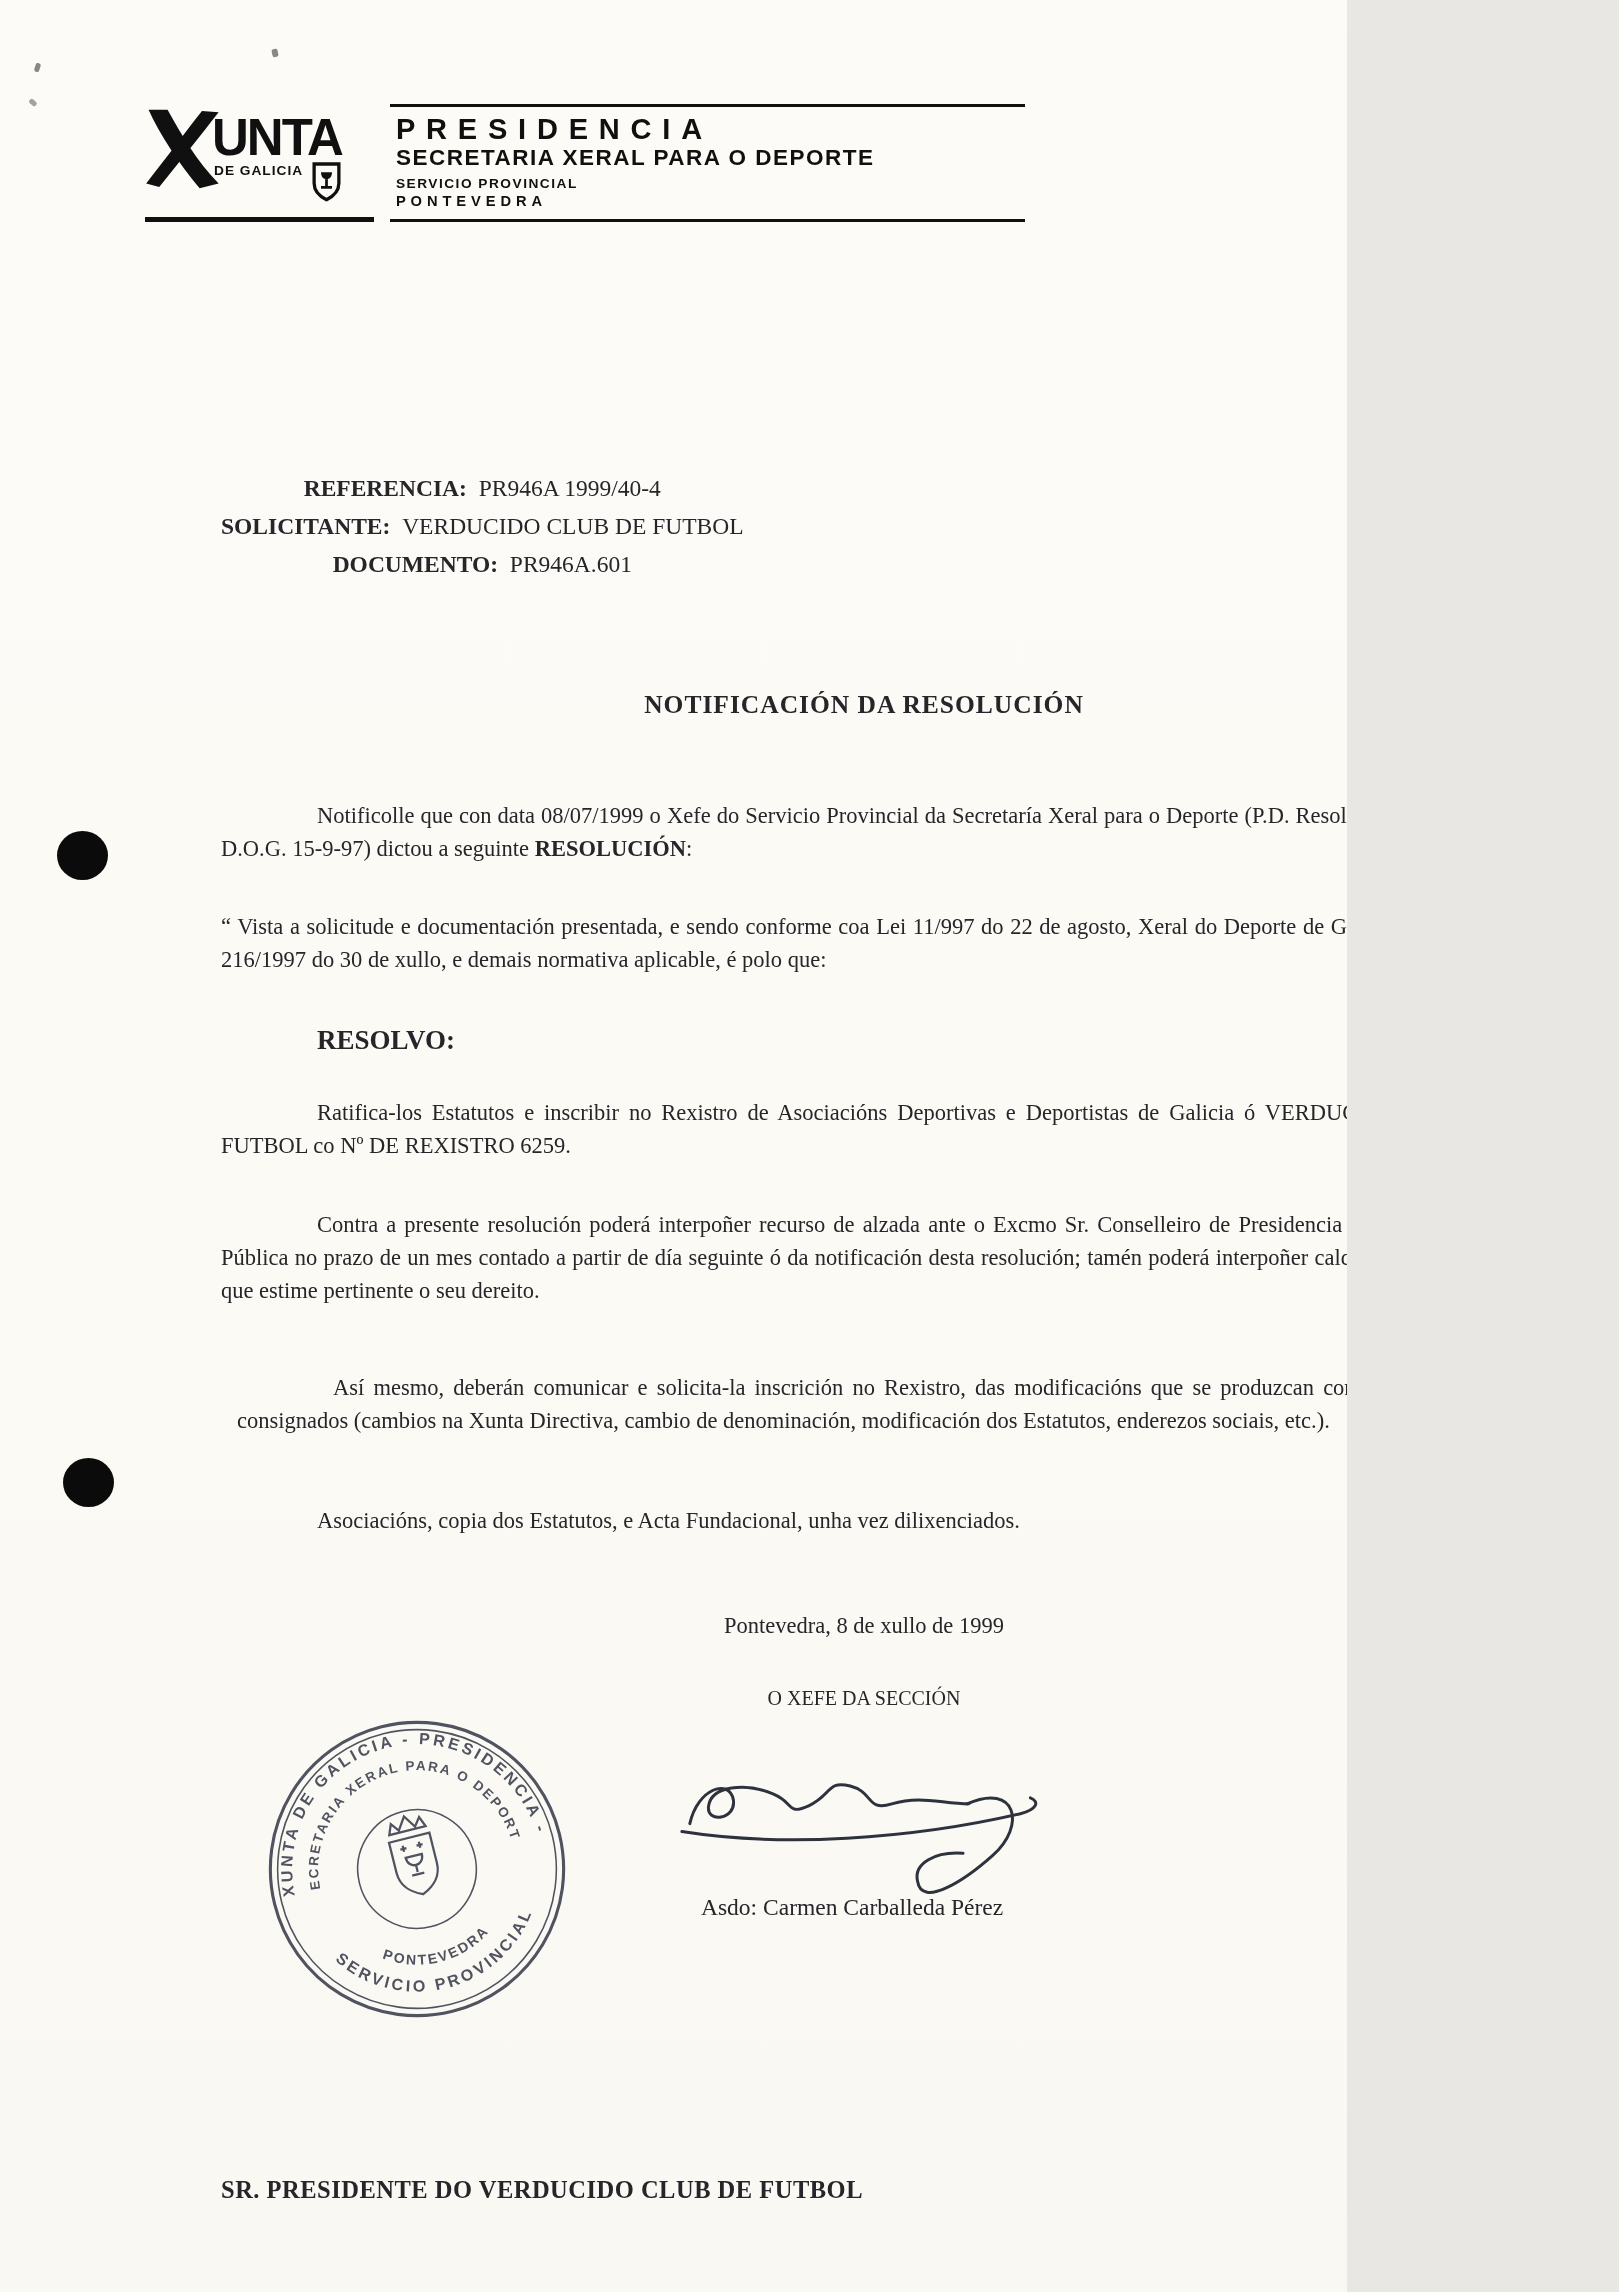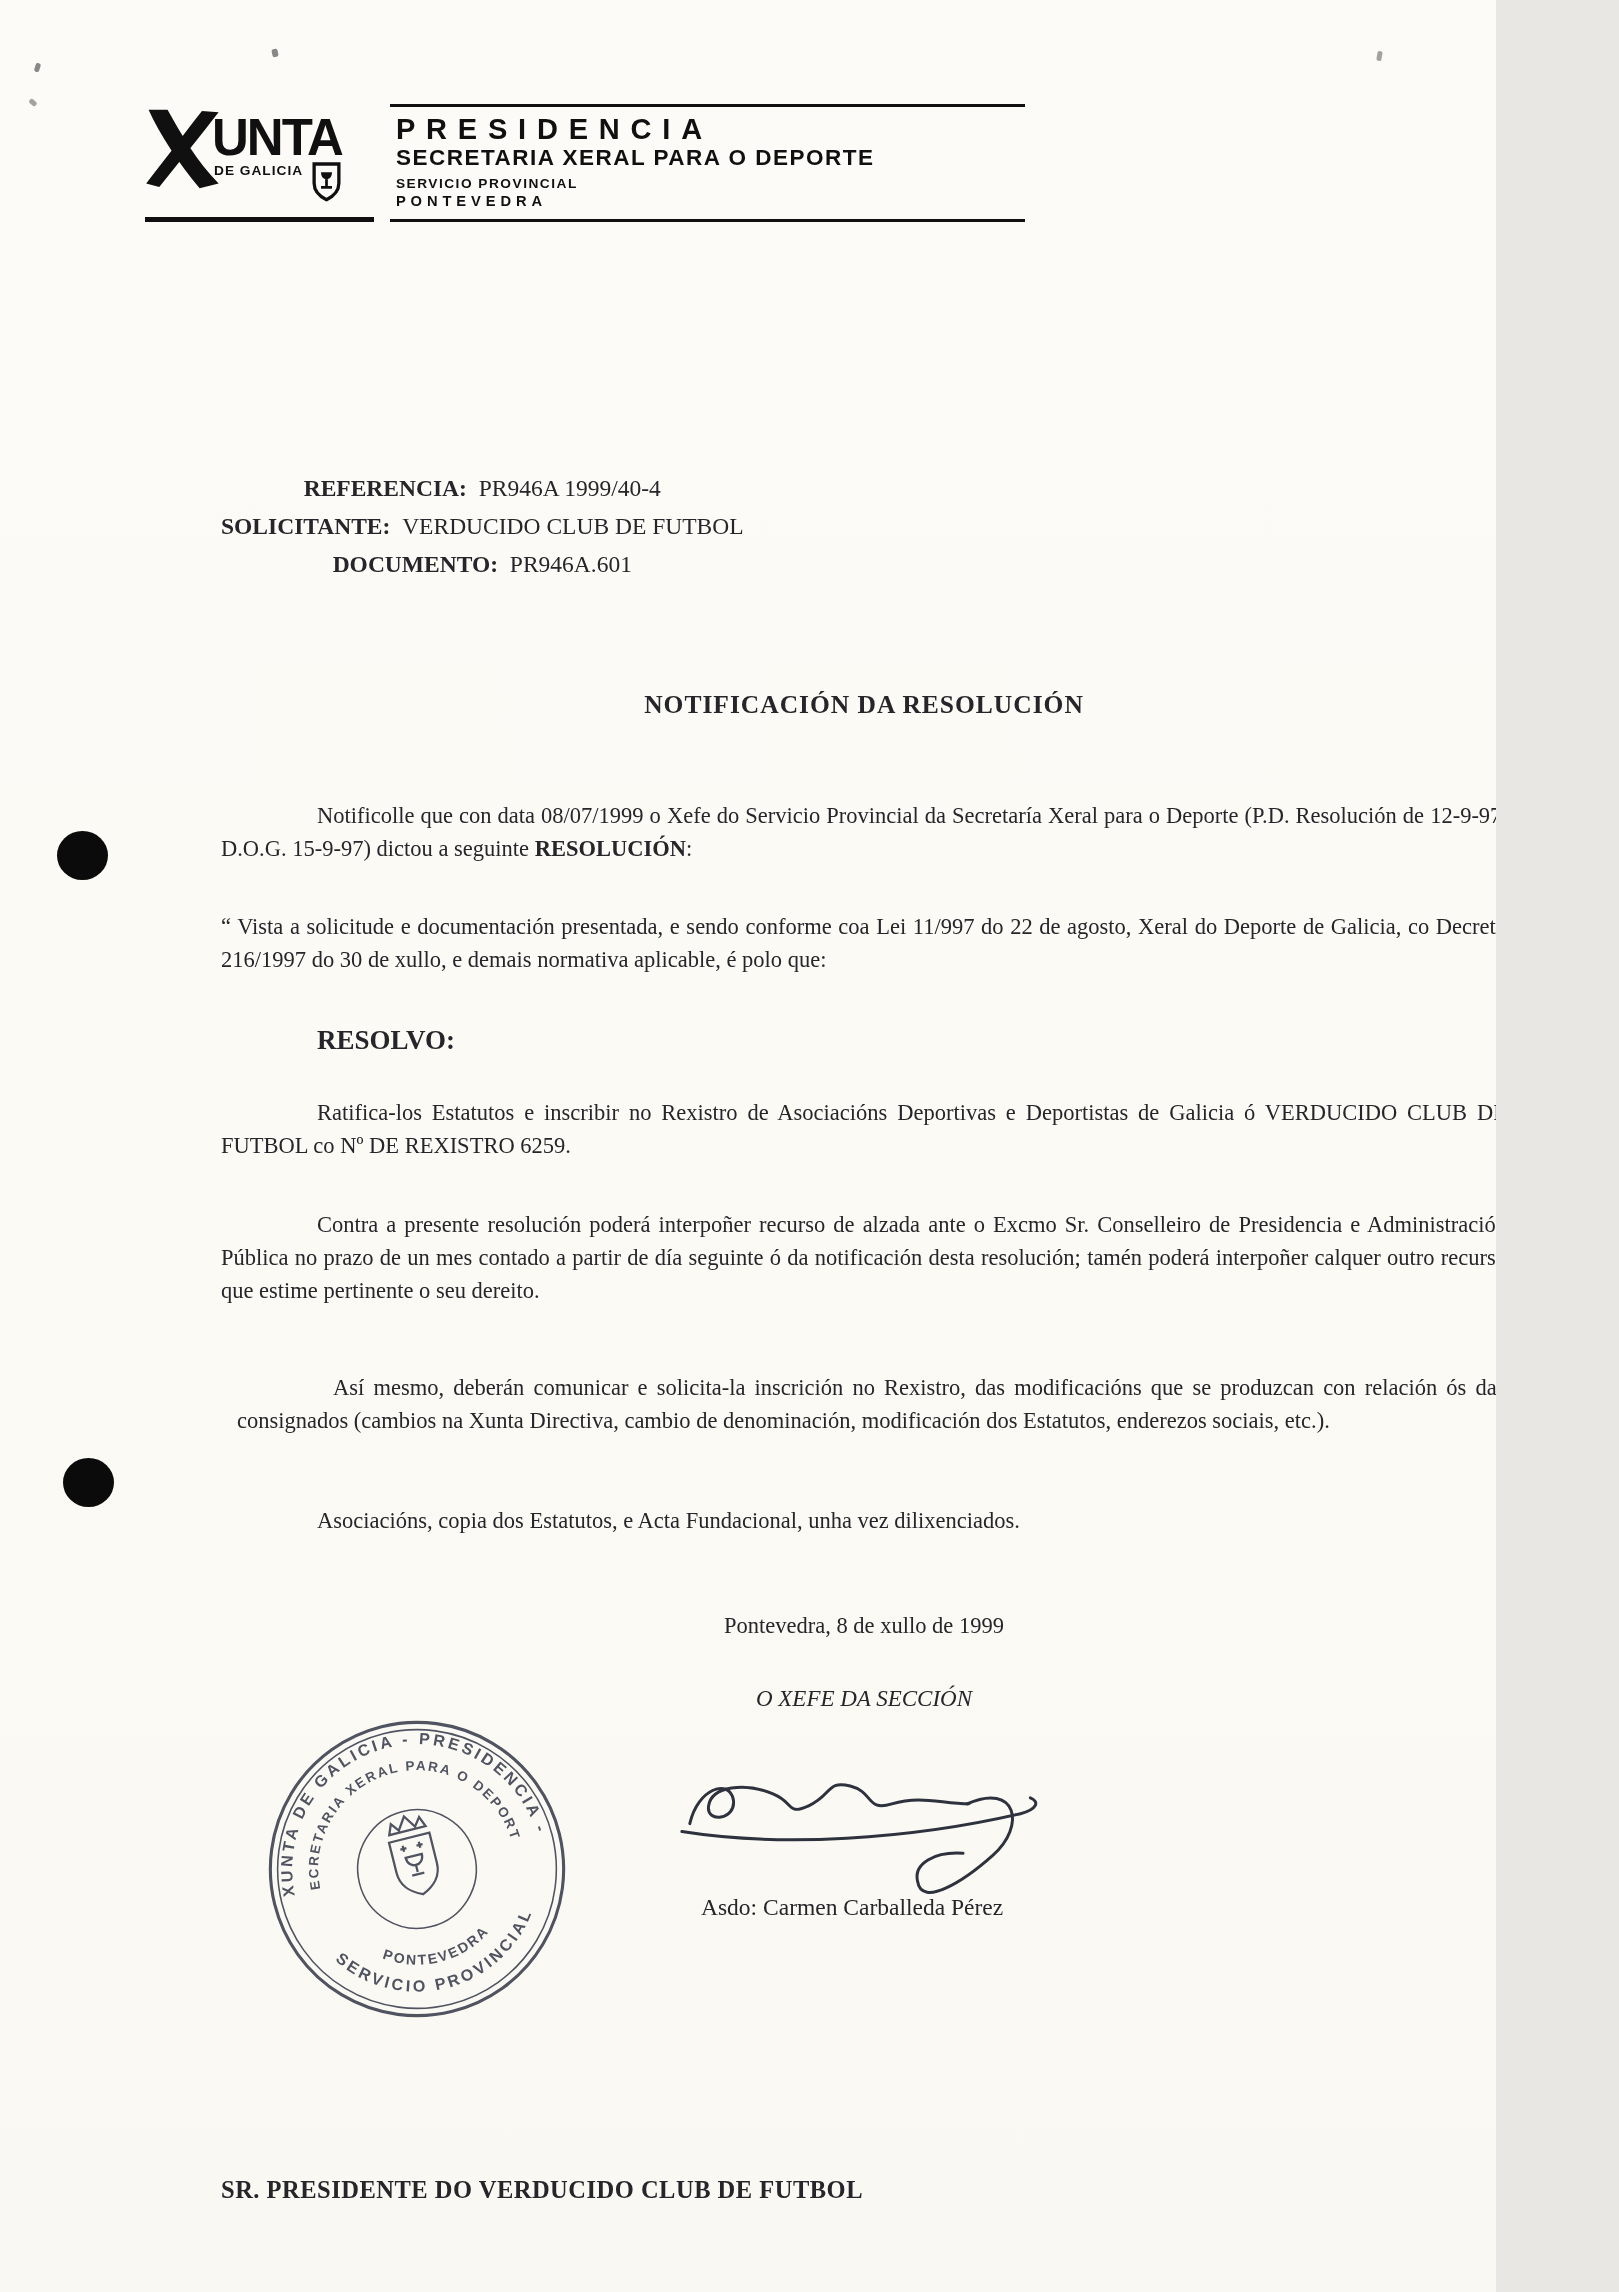--- a/index.html
+++ b/index.html
@@ -3,21 +3,21 @@
 <meta charset="utf-8">
 <style>
   html, body { margin: 0; padding: 0; }
   body {
     width: 1619px;
     font-family: "Liberation Serif", serif;
     background: #e8e7e3;
   }
   .page {
     position: relative;
-    width: 1496px;
+    width: 1347px;
     height: 2293px;
     background: linear-gradient(180deg, #fcfbf7 0%, #fbfaf5 55%, #f9f8f3 100%);
     overflow: hidden;
     color: #26262a;
   }
 
   
   .speck { position: absolute; background: #4a4a4a; opacity: .65; border-radius: 2px; }
   .speck.s1 { left: 35px;  top: 63px;  width: 4.9px;  height: 8.8px; transform: rotate(18deg); }
   .speck.s2 { left: 272px; top: 49px;  width: 5.9px;  height: 7.8px; transform: rotate(-12deg); }
@@ -65,21 +65,21 @@
   .doc-title { top: 688px; text-align: center; font-weight: 700; font-size: 25.5px; letter-spacing: 1px; }
   .para { text-align: justify; text-indent: 96px; }
   .p1 { top: 799px; }
   .p2 { top: 910px; text-indent: 0; }
   .resolvo { top: 1024px; font-weight: 700; text-indent: 96px; font-size: 27px; }
   .p3 { top: 1096px; }
   .p4 { top: 1208px; }
   .p5 { top: 1355px; }
   .p6 { top: 1504px; }
   .dateline { top: 1609px; text-align: center; }
-  .signer-title { top: 1682px; text-align: center; font-size: 23px; font-style: italic; }
+  .signer-title { top: 1682px; text-align: center; font-size: 20px; }
   .bold-inline { font-weight: 700; }
 
   
   .stamp {
     position: absolute; left: 261px; top: 1713px; width: 312px; height: 312px;
     transform: rotate(-14deg); opacity: .9;
   }
   .stamp text { font-family: "Liberation Sans", sans-serif; font-weight: 700; }
   .stamp .t-outer { font-size: 15.5px; letter-spacing: 3px; }
   .stamp .t-inner { font-size: 13px; letter-spacing: 2px; }

